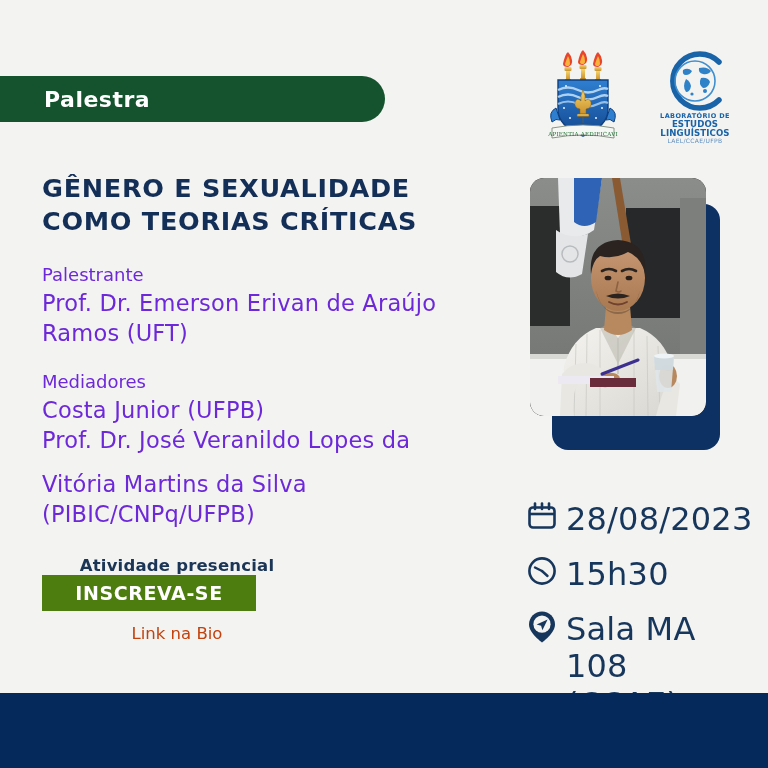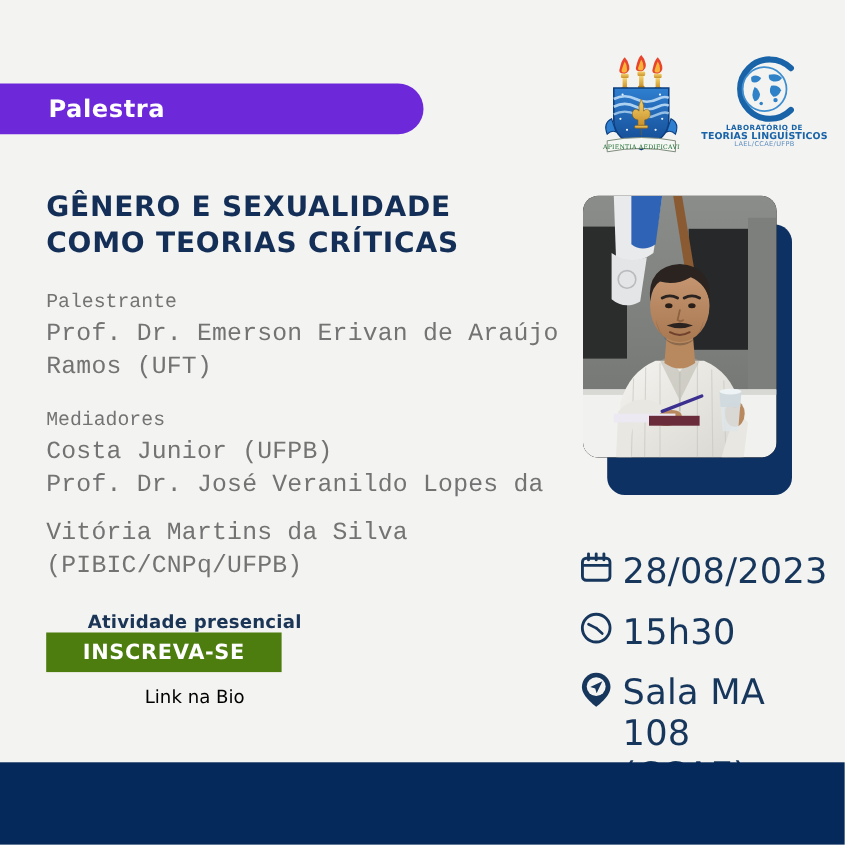--- a/index.html
+++ b/index.html
@@ -7,21 +7,21 @@
     width:768px;height:768px;
     background:#f3f3f1;
     font-family:"DejaVu Sans","Liberation Sans",sans-serif;
     overflow:hidden;position:relative;
   }
   .poster{position:absolute;inset:0;background:#f3f3f1;}
 
   
   .banner{
     position:absolute;left:0;top:76px;width:385px;height:46px;
-    background:#6d28d9;
+    background:#14532d;
     border-top-right-radius:23px;border-bottom-right-radius:23px;
     display:flex;align-items:center;
   }
   .banner-label{
     color:#ffffff;font-size:22px;font-weight:bold;letter-spacing:.5px;
     margin-left:44px;font-family:"DejaVu Sans","Liberation Sans",sans-serif;
   }
 
   
   .logos{position:absolute;left:548px;top:50px;width:220px;height:100px;display:flex;align-items:flex-start;gap:18px;}
@@ -35,37 +35,37 @@
 
   
   .title{
     position:absolute;left:42px;top:172px;width:450px;
     color:#142f57;font-size:25.5px;font-weight:bold;line-height:1.28;
     letter-spacing:.7px;
   }
   .title-l2{display:block;}
 
   
-  .credits{position:absolute;left:42px;top:262px;width:470px;color:#737373;font-family:Liberation Mono, monospace;}
+  .credits{position:absolute;left:42px;top:262px;width:470px;color:#6d28d9;}
   .role{font-size:18px;font-weight:500;line-height:1.45;margin-bottom:1px;}
   .person{font-size:22.5px;font-weight:500;line-height:1.33;letter-spacing:.2px;}
   .gap{height:20px;}
   .gap-sm{height:14px;}
 
   
   .cta{position:absolute;left:42px;top:556px;width:270px;text-align:center;}
   .cta-note{color:#1b3557;font-size:16.5px;font-weight:bold;letter-spacing:.2px;}
   .cta-button{
     display:block;width:214px;height:36px;
     background:#4d7c0f;color:#ffffff;border:0;
     font-family:"DejaVu Sans","Liberation Sans",sans-serif;
     font-size:19px;font-weight:bold;letter-spacing:.6px;
     cursor:pointer;
   }
-  .cta-sub{margin-top:13px;color:#000000;font-size:16.5px;font-weight:500;}
+  .cta-sub{margin-top:13px;color:#c2410c;font-size:16.5px;font-weight:500;}
 
   
   .photo-wrap{position:absolute;left:530px;top:178px;width:190px;height:272px;}
   .photo-back{
     position:absolute;left:22px;top:26px;width:168px;height:246px;
     background:#0e3163;border-radius:16px;
   }
   .photo{
     position:absolute;left:0;top:0;width:176px;height:238px;
     border-radius:14px;overflow:hidden;background:#2d2d2d;
@@ -171,21 +171,21 @@
           <path d="M27,29 q4,2 5,7 q-1,6 -5,6 q-4,-5 0,-13Z"></path>
           <path d="M40,18 q8,-2 12,3 q-3,4 -8,3 q-5,-1 -4,-6Z"></path>
           <path d="M42,28 q7,-1 9,4 q-2,6 -7,6 q-5,-4 -2,-10Z"></path>
           <circle cx="46" cy="41" r="2"></circle>
           <circle cx="33" cy="44" r="1.6"></circle>
         </g>
         <path d="M52,6 L66,6 L66,20" stroke="#1963a8" stroke-width="5.5" fill="none" stroke-linecap="round" stroke-linejoin="round" opacity="0"></path>
       </svg>
       <div class="lael-text">
         <div class="lael-l1">LABORATÓRIO DE</div>
-        <div class="lael-l2">TEORIAS LINGUÍSTICOS</div>
+        <div class="lael-l2">ESTUDOS LINGUÍSTICOS</div>
         <div class="lael-l3">LAEL/CCAE/UFPB</div>
       </div>
     </div>
   </div>
 
   <div class="title">
     <span>GÊNERO E SEXUALIDADE</span>
     <span class="title-l2">COMO TEORIAS CRÍTICAS</span>
   </div>
 

